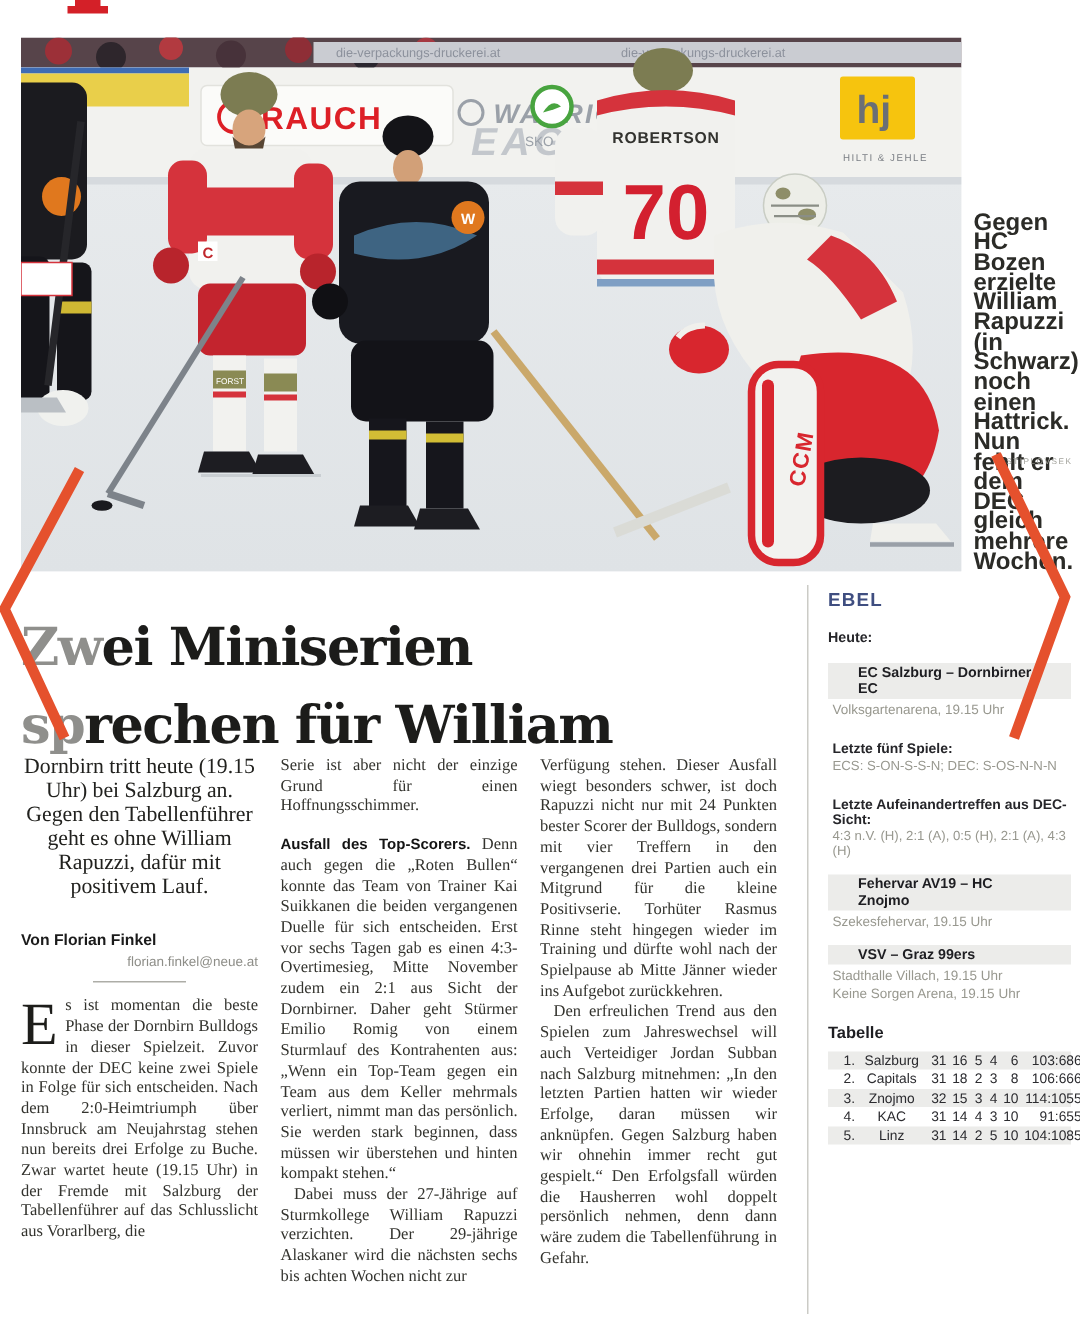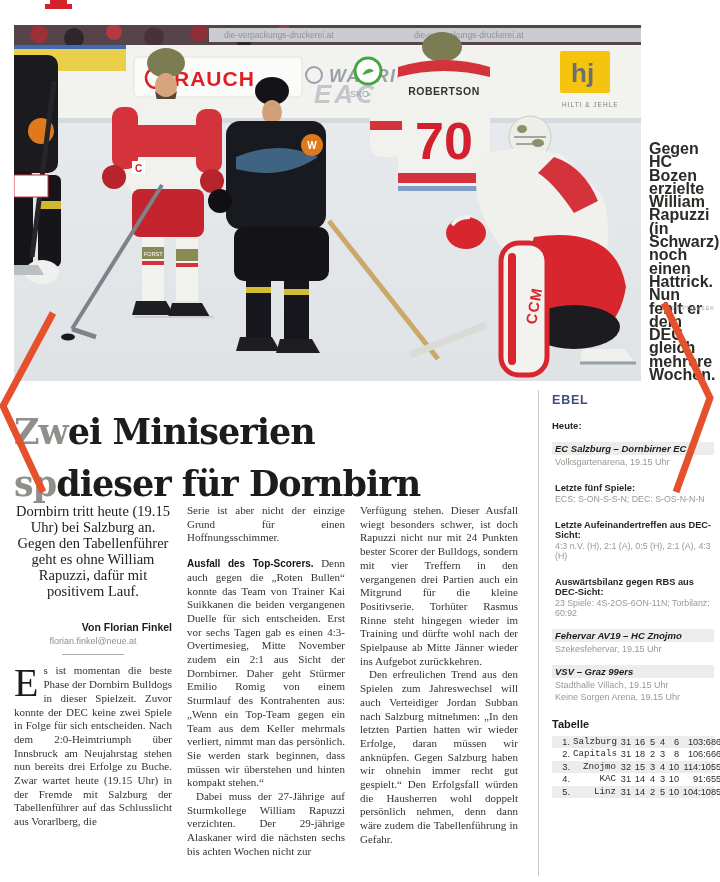--- a/index.html
+++ b/index.html
@@ -16,47 +16,47 @@
     font-size:5.5px;letter-spacing:1px;color:#a3a39c;}
   
   .headline{position:absolute;left:14px;top:383px;width:524px;
     font-family:"DejaVu Serif","Liberation Serif",serif;font-weight:bold;
     font-size:35px;line-height:52px;letter-spacing:-1px;color:#1c1c1a;white-space:nowrap;}
   .headline .accent{color:#8f8f8c;}
   
   .article{position:absolute;left:14px;top:504px;width:524px;display:flex;gap:15px;}
   .acol{width:158px;flex:0 0 158px;}
   .lead{font-family:"Liberation Serif",serif;font-size:14.5px;line-height:15.9px;color:#21211e;text-align:center;}
-  .byline{margin-top:22px;text-align:right;font-weight:bold;font-size:10.5px;color:#1b1b1b;}
-  .byline-email{text-align:center;font-size:9px;color:#8e8e88;margin-top:3px;}
+  .byline{margin-top:22px;text-align:left;font-weight:bold;font-size:10.5px;color:#1b1b1b;}
+  .byline-email{text-align:right;font-size:9px;color:#8e8e88;margin-top:3px;}
   .byline-rule{width:62px;height:1px;background:#adada7;margin:8px auto 9px auto;}
   .body-text{font-family:"Liberation Serif",serif;font-size:11px;line-height:13.7px;
     color:#33332e;text-align:justify;}
   .body-text p{margin:0;}
   .body-text p.indent{text-indent:9px;}
   .body-text p.spaced{margin-top:12px;}
   .dropcap{float:left;font-family:"Liberation Serif",serif;font-size:40px;line-height:33px;
     padding:2px 5px 0 0;color:#1d1d1a;}
   .subhead{font-family:"Liberation Sans",sans-serif;font-weight:bold;font-size:10px;color:#141414;}
   
   .vrule{position:absolute;left:538px;top:390px;width:1px;height:486px;background:#cbcbc6;}
   
   .sidebar{position:absolute;left:552px;top:393px;width:162px;}
   .ebel-title{font-weight:bold;font-size:12.5px;letter-spacing:.8px;color:#3f4e80;}
   .today{font-weight:bold;font-size:9.5px;color:#26262a;margin-top:13px;}
   .match-name{background:#ececе9;background:#ececea;font-weight:bold;font-size:9.5px;
-    color:#1d1d21;padding:1px 3px;margin-top:11px;font-style:italic;}
+    color:#1d1d21;padding:1px 20px;margin-top:11px;}
   .match-venue{font-size:9px;color:#98988f;margin-top:2px;padding-left:3px;}
   .stat-label{font-weight:bold;font-size:9.3px;color:#26262a;margin-top:16px;padding-left:3px;}
   .stat-value{font-size:8.8px;color:#98988f;margin-top:1px;padding-left:3px;}
   .table-title{font-weight:bold;font-size:11px;color:#1d1d21;margin:16px 0 6px 0;}
   .trow{display:grid;grid-template-columns:16px 46px 15px 14px 10px 10px 14px 37px 1fr;
     font-size:9.2px;line-height:12.4px;color:#2b2b2f;padding:0 2px;}
   .trow span{text-align:right;}
-  .trow span.tname{text-align:right;padding-left:3px;font-family:Liberation Mono, monospace;}
+  .trow span.tname{text-align:center;padding-left:3px;}
   .trow.shaded{background:#ececea;}
   
   .overlay{position:absolute;left:0;top:0;width:720px;height:882px;pointer-events:none;}
 </style>
 </head>
 <body>
 
 <svg class="photo" viewBox="0 0 627 356" aria-hidden="true">
   <defs>
     <linearGradient id="iceGrad" x1="0" y1="0" x2="0" y2="1">
@@ -206,21 +206,21 @@
     <path d="M568,324 h42 l10,12 h-54 z" fill="#f0f0ec"></path>
     <line x1="566" y1="338" x2="622" y2="338" stroke="#9aa0a8" stroke-width="3"></line>
     <line x1="396" y1="330" x2="472" y2="300" stroke="#dadbd6" stroke-width="7"></line>
   </g>
 </svg>
 
 <div class="caption">Gegen HC Bozen erzielte William Rapuzzi (in Schwarz) noch einen Hattrick. Nun fehlt er dem DEC gleich mehrere Wochen.</div>
 <div class="credit">STIPLOVSEK</div>
 
 <h1 class="headline"><span class="accent">Zw</span><span>ei Miniserien</span><br>
-<span class="accent">sp</span><span>dieser für Dornbirn</span></h1>
+<span class="accent">sp</span><span>rechen für William</span></h1>
 
 <div class="article">
   <div class="acol">
     <div class="lead">Dornbirn tritt heute (19.15 Uhr) bei Salzburg an. Gegen den Tabellenführer geht es ohne William Rapuzzi, dafür mit positivem Lauf.</div>
     <div class="byline">Von Florian Finkel</div>
     <div class="byline-email">florian.finkel@neue.at</div>
     <div class="byline-rule"></div>
     <div class="body-text">
       <p><span class="dropcap">E</span><span>s ist momentan die beste Phase der Dornbirn Bulldogs in dieser Spielzeit. Zuvor konnte der DEC keine zwei Spiele in Folge für sich entscheiden. Nach dem 2:0-Heimtriumph über Innsbruck am Neujahrstag stehen nun bereits drei Erfolge zu Buche. Zwar wartet heute (19.15 Uhr) in der Fremde mit Salzburg der Tabellenführer auf das Schlusslicht aus Vorarlberg, die</span></p>
     </div>
@@ -246,24 +246,20 @@
     <div class="match-venue">Volksgartenarena, 19.15 Uhr</div>
     <div>
         <div class="stat">
           <div class="stat-label">Letzte fünf Spiele:</div>
           <div class="stat-value">ECS: S-ON-S-S-N; DEC: S-OS-N-N-N</div>
         </div>
         <div class="stat">
           <div class="stat-label">Letzte Aufeinandertreffen aus DEC-Sicht:</div>
           <div class="stat-value">4:3 n.V. (H), 2:1 (A), 0:5 (H), 2:1 (A), 4:3 (H)</div>
         </div>
-        <div class="stat">
-          <div class="stat-label">Auswärtsbilanz gegen RBS aus DEC-Sicht:</div>
-          <div class="stat-value">23 Spiele: 4S-2OS-6ON-11N; Torbilanz: 60:92</div>
-        </div>
       </div>
   </div>
   <div>
       <div class="match-block">
         <div class="match-name">Fehervar AV19 – HC Znojmo</div>
         <div class="match-venue">Szekesfehervar, 19.15 Uhr</div>
       </div>
       <div class="match-block">
         <div class="match-name">VSV – Graz 99ers</div>
         <div class="match-venue">Stadthalle Villach, 19.15 Uhr</div>

